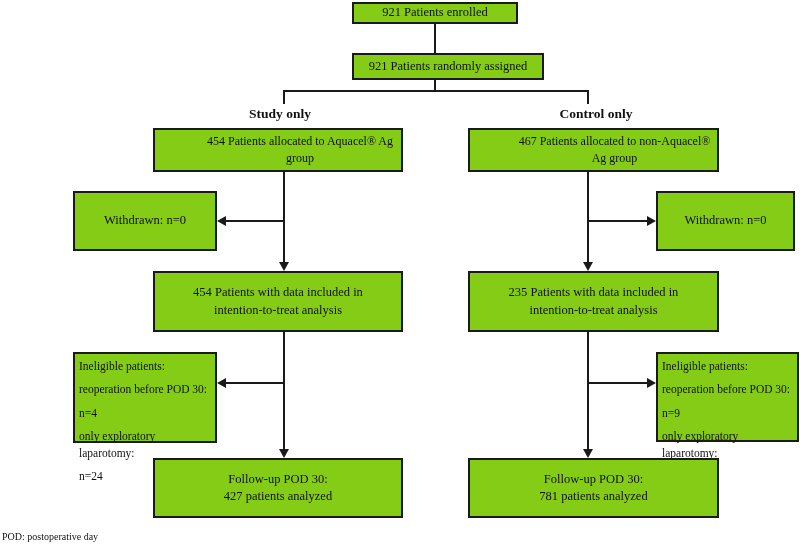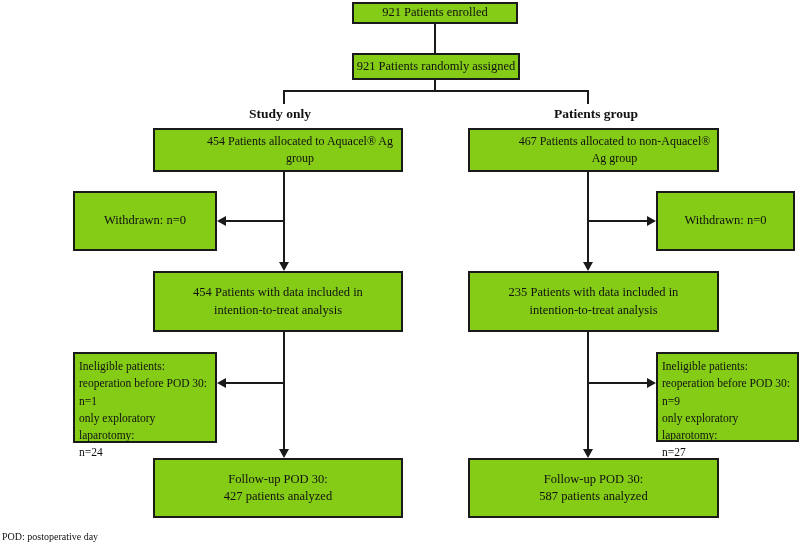--- a/index.html
+++ b/index.html
@@ -19,21 +19,21 @@
     display:flex; flex-direction:column;
     align-items:center; justify-content:center;
     text-align:center;
     font-size:12.5px; line-height:1.4;
   }
   .box.tight { font-size:12px; }
   .box.left-text {
     align-items:flex-start; justify-content:flex-start;
     text-align:left;
     padding:4px 3px 2px 4px;
-    font-size:11.5px; line-height:1.5;
+    font-size:11.5px; line-height:1.5;gap:6px;
   }
   .box span { display:block; }
   .line { position:absolute; background:#1a1a1a; }
   .arrow { position:absolute; width:0; height:0; }
   .arrow.down  { border-left:5px solid transparent; border-right:5px solid transparent; border-top:9px solid #1a1a1a; }
   .arrow.left  { border-top:5px solid transparent; border-bottom:5px solid transparent; border-right:9px solid #1a1a1a; }
   .arrow.right { border-top:5px solid transparent; border-bottom:5px solid transparent; border-left:9px solid #1a1a1a; }
   .group-label {
     position:absolute;
     transform:translateX(-50%);
@@ -49,31 +49,31 @@
 <body>
 
 <div class="canvas">
 
   <div class="box" style="left:352px;top:2px;width:166px;height:22px;">
     <span>921 Patients enrolled</span>
   </div>
 
   <div class="line" style="left:434px;top:24px;width:2px;height:29px;"></div>
 
-  <div class="box" style="left:352px;top:53px;width:168px;height:27px;">
+  <div class="box" style="left:352px;top:53px;width:192px;height:27px;">
     <span>921 Patients randomly assigned</span>
   </div>
 
   <div class="line" style="left:434px;top:80px;width:2px;height:11px;"></div>
   <div class="line" style="left:283px;top:90px;width:306px;height:2px;"></div>
   <div class="line" style="left:283px;top:90px;width:2px;height:14px;"></div>
   <div class="line" style="left:587px;top:90px;width:2px;height:14px;"></div>
 
   <div class="group-label" style="left:280px;top:106px;">Study only</div>
-  <div class="group-label" style="left:596px;top:106px;">Patients group</div>
+  <div class="group-label" style="left:596px;top:106px;">Control only</div>
 
   <div class="box tight" style="left:153px;top:128px;width:250px;height:44px;padding-left:44px;">
     <span>454 Patients allocated to Aquacel® Ag group</span>
   </div>
   <div class="box tight" style="left:468px;top:128px;width:251px;height:44px;padding-left:42px;">
     <span>467 Patients allocated to non-Aquacel® Ag group</span>
   </div>
 
   <div class="line" style="left:283px;top:172px;width:2px;height:91px;"></div>
   <div class="arrow down" style="left:279px;top:262px;"></div>
@@ -102,21 +102,21 @@
   </div>
 
   <div class="line" style="left:283px;top:332px;width:2px;height:118px;"></div>
   <div class="arrow down" style="left:279px;top:449px;"></div>
   <div class="line" style="left:587px;top:332px;width:2px;height:118px;"></div>
   <div class="arrow down" style="left:583px;top:449px;"></div>
 
   <div class="box left-text" style="left:73px;top:352px;width:144px;height:91px;">
     <span>Ineligible patients:</span>
     <span>reoperation before POD 30:</span>
-    <span>n=1</span>
+    <span>n=4</span>
     <span>only exploratory laparotomy:</span>
     <span>n=24</span>
   </div>
   <div class="line" style="left:226px;top:382px;width:58px;height:2px;"></div>
   <div class="arrow left" style="left:217px;top:378px;"></div>
 
   <div class="box left-text" style="left:656px;top:352px;width:143px;height:90px;">
     <span>Ineligible patients:</span>
     <span>reoperation before POD 30:</span>
     <span>n=9</span>
@@ -125,18 +125,18 @@
   </div>
   <div class="line" style="left:589px;top:382px;width:58px;height:2px;"></div>
   <div class="arrow right" style="left:647px;top:378px;"></div>
 
   <div class="box" style="left:153px;top:458px;width:250px;height:60px;">
     <span>Follow-up POD 30:</span>
     <span>427 patients analyzed</span>
   </div>
   <div class="box" style="left:468px;top:458px;width:251px;height:60px;">
     <span>Follow-up POD 30:</span>
-    <span>587 patients analyzed</span>
+    <span>781 patients analyzed</span>
   </div>
 
   <div class="footnote" style="left:2px;top:531px;">POD: postoperative day</div>
 
 </div>
 
 </body></html>

